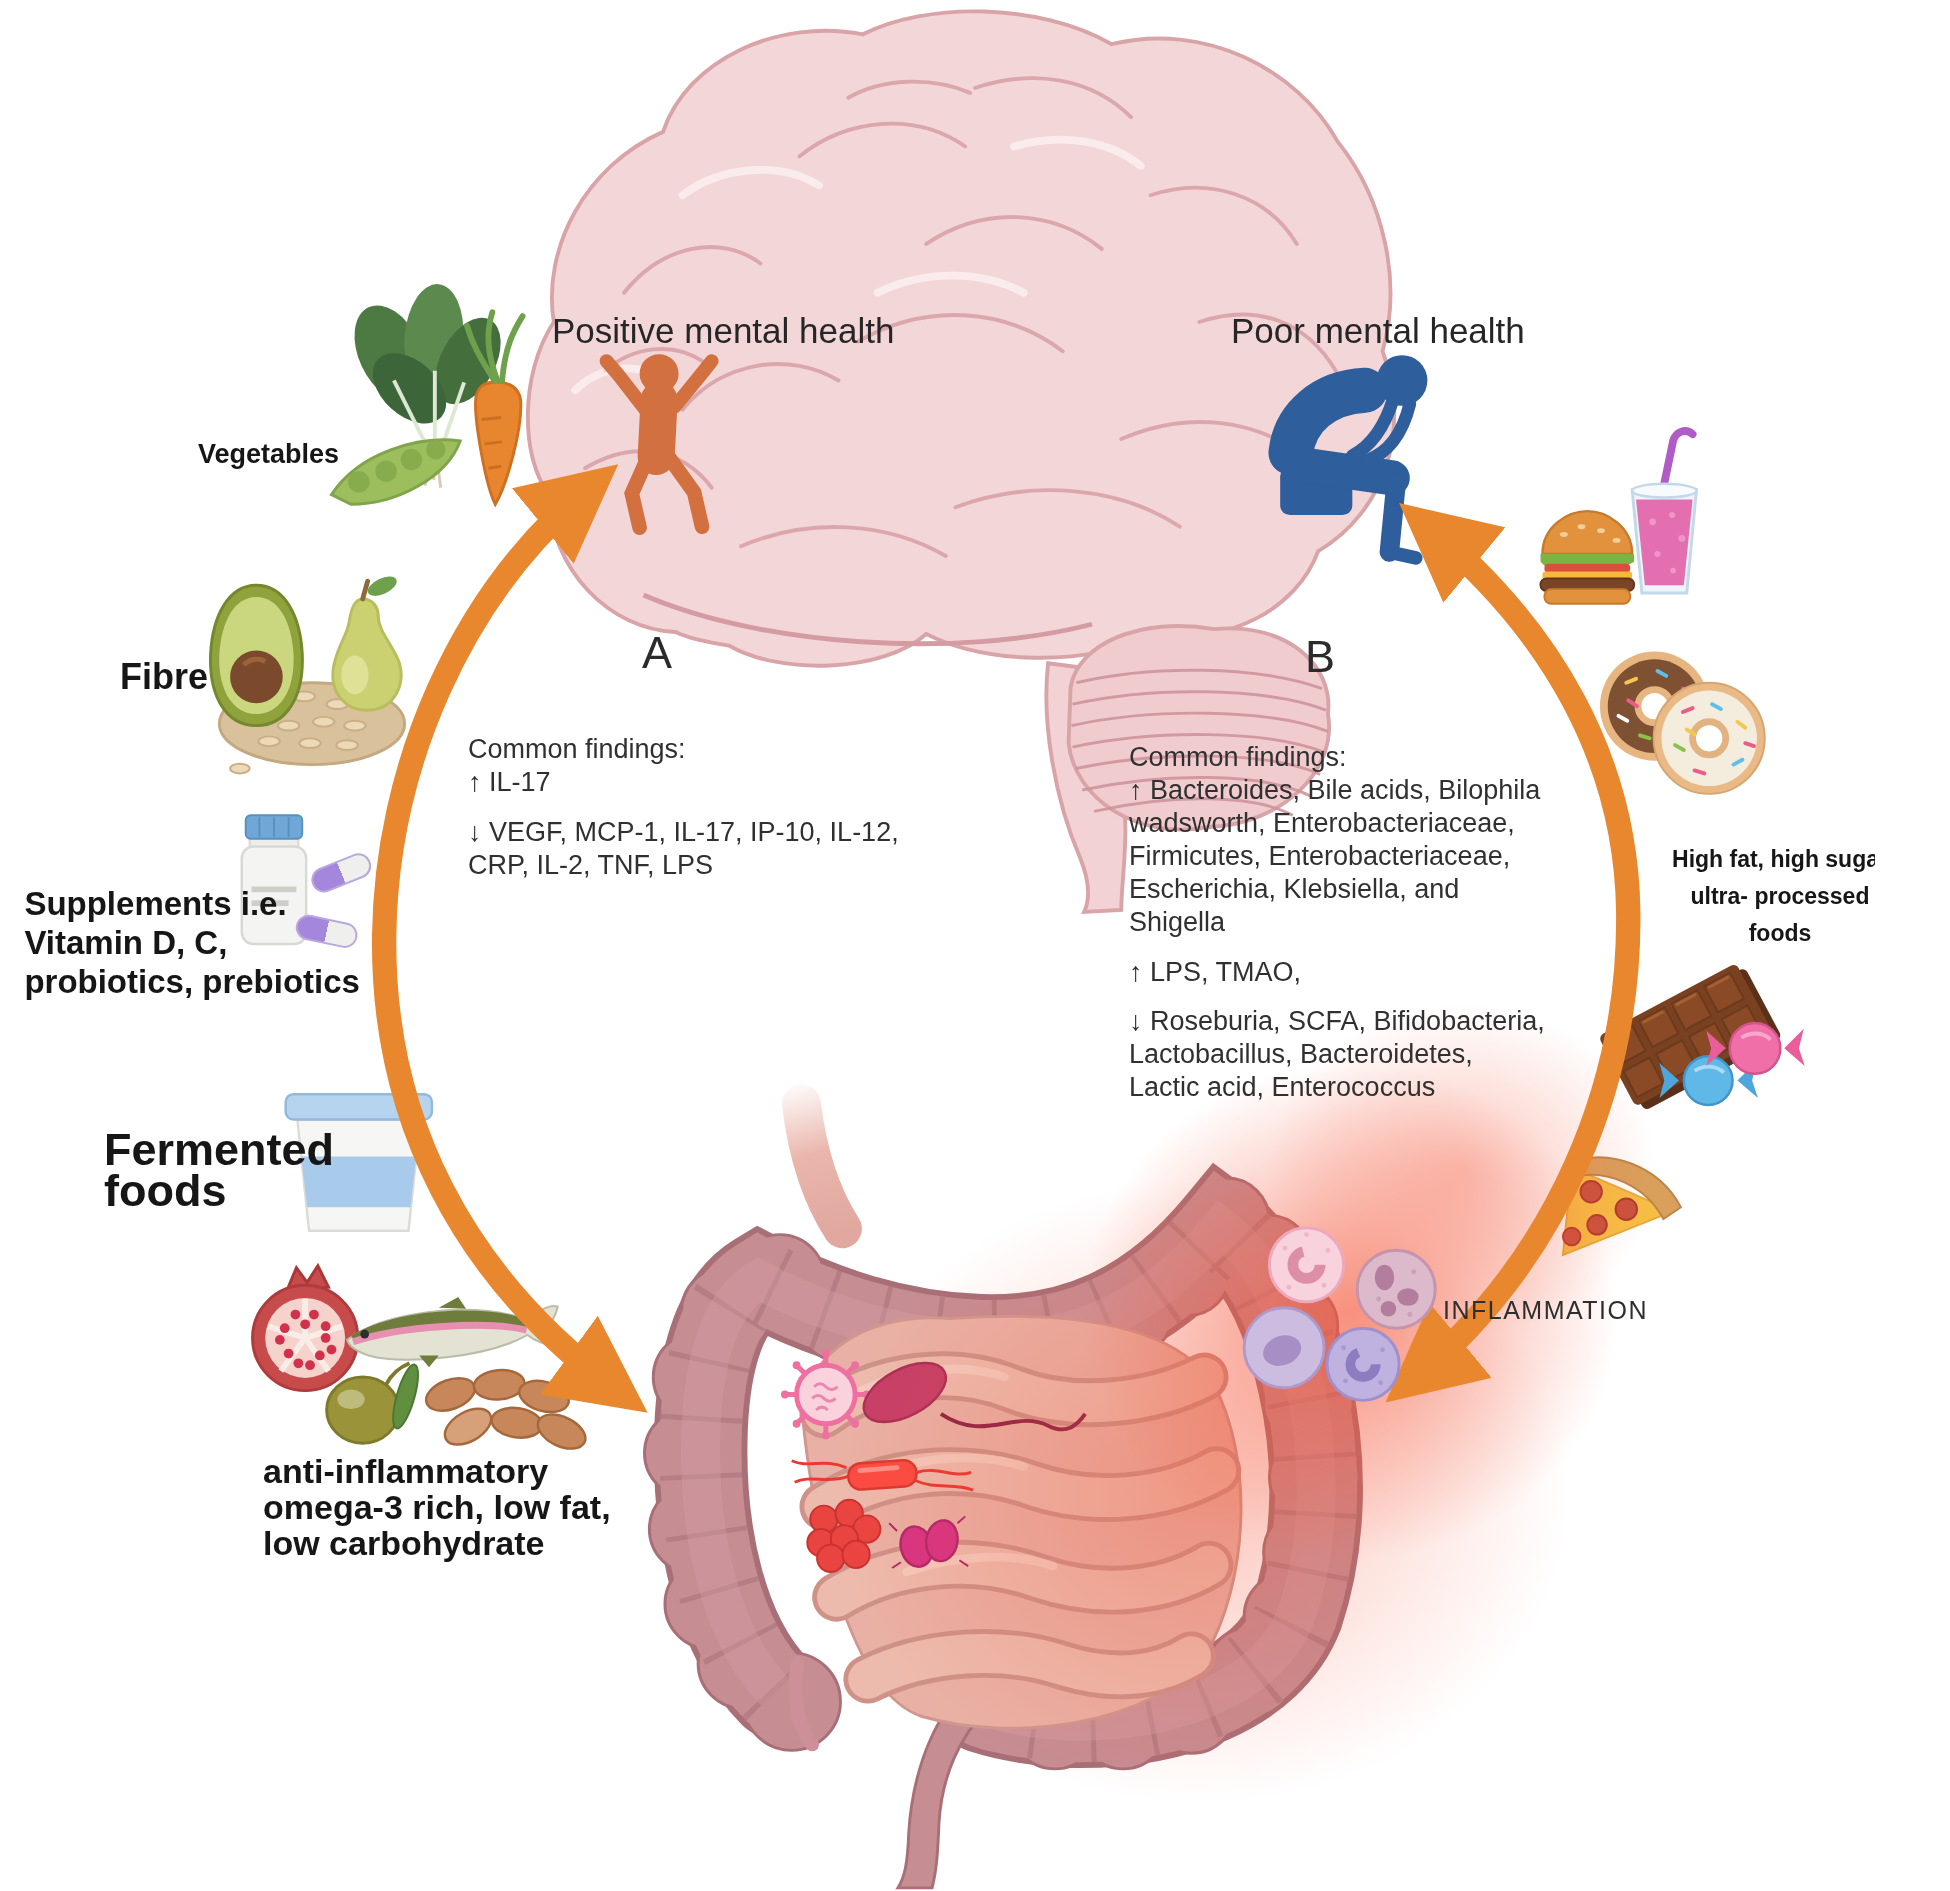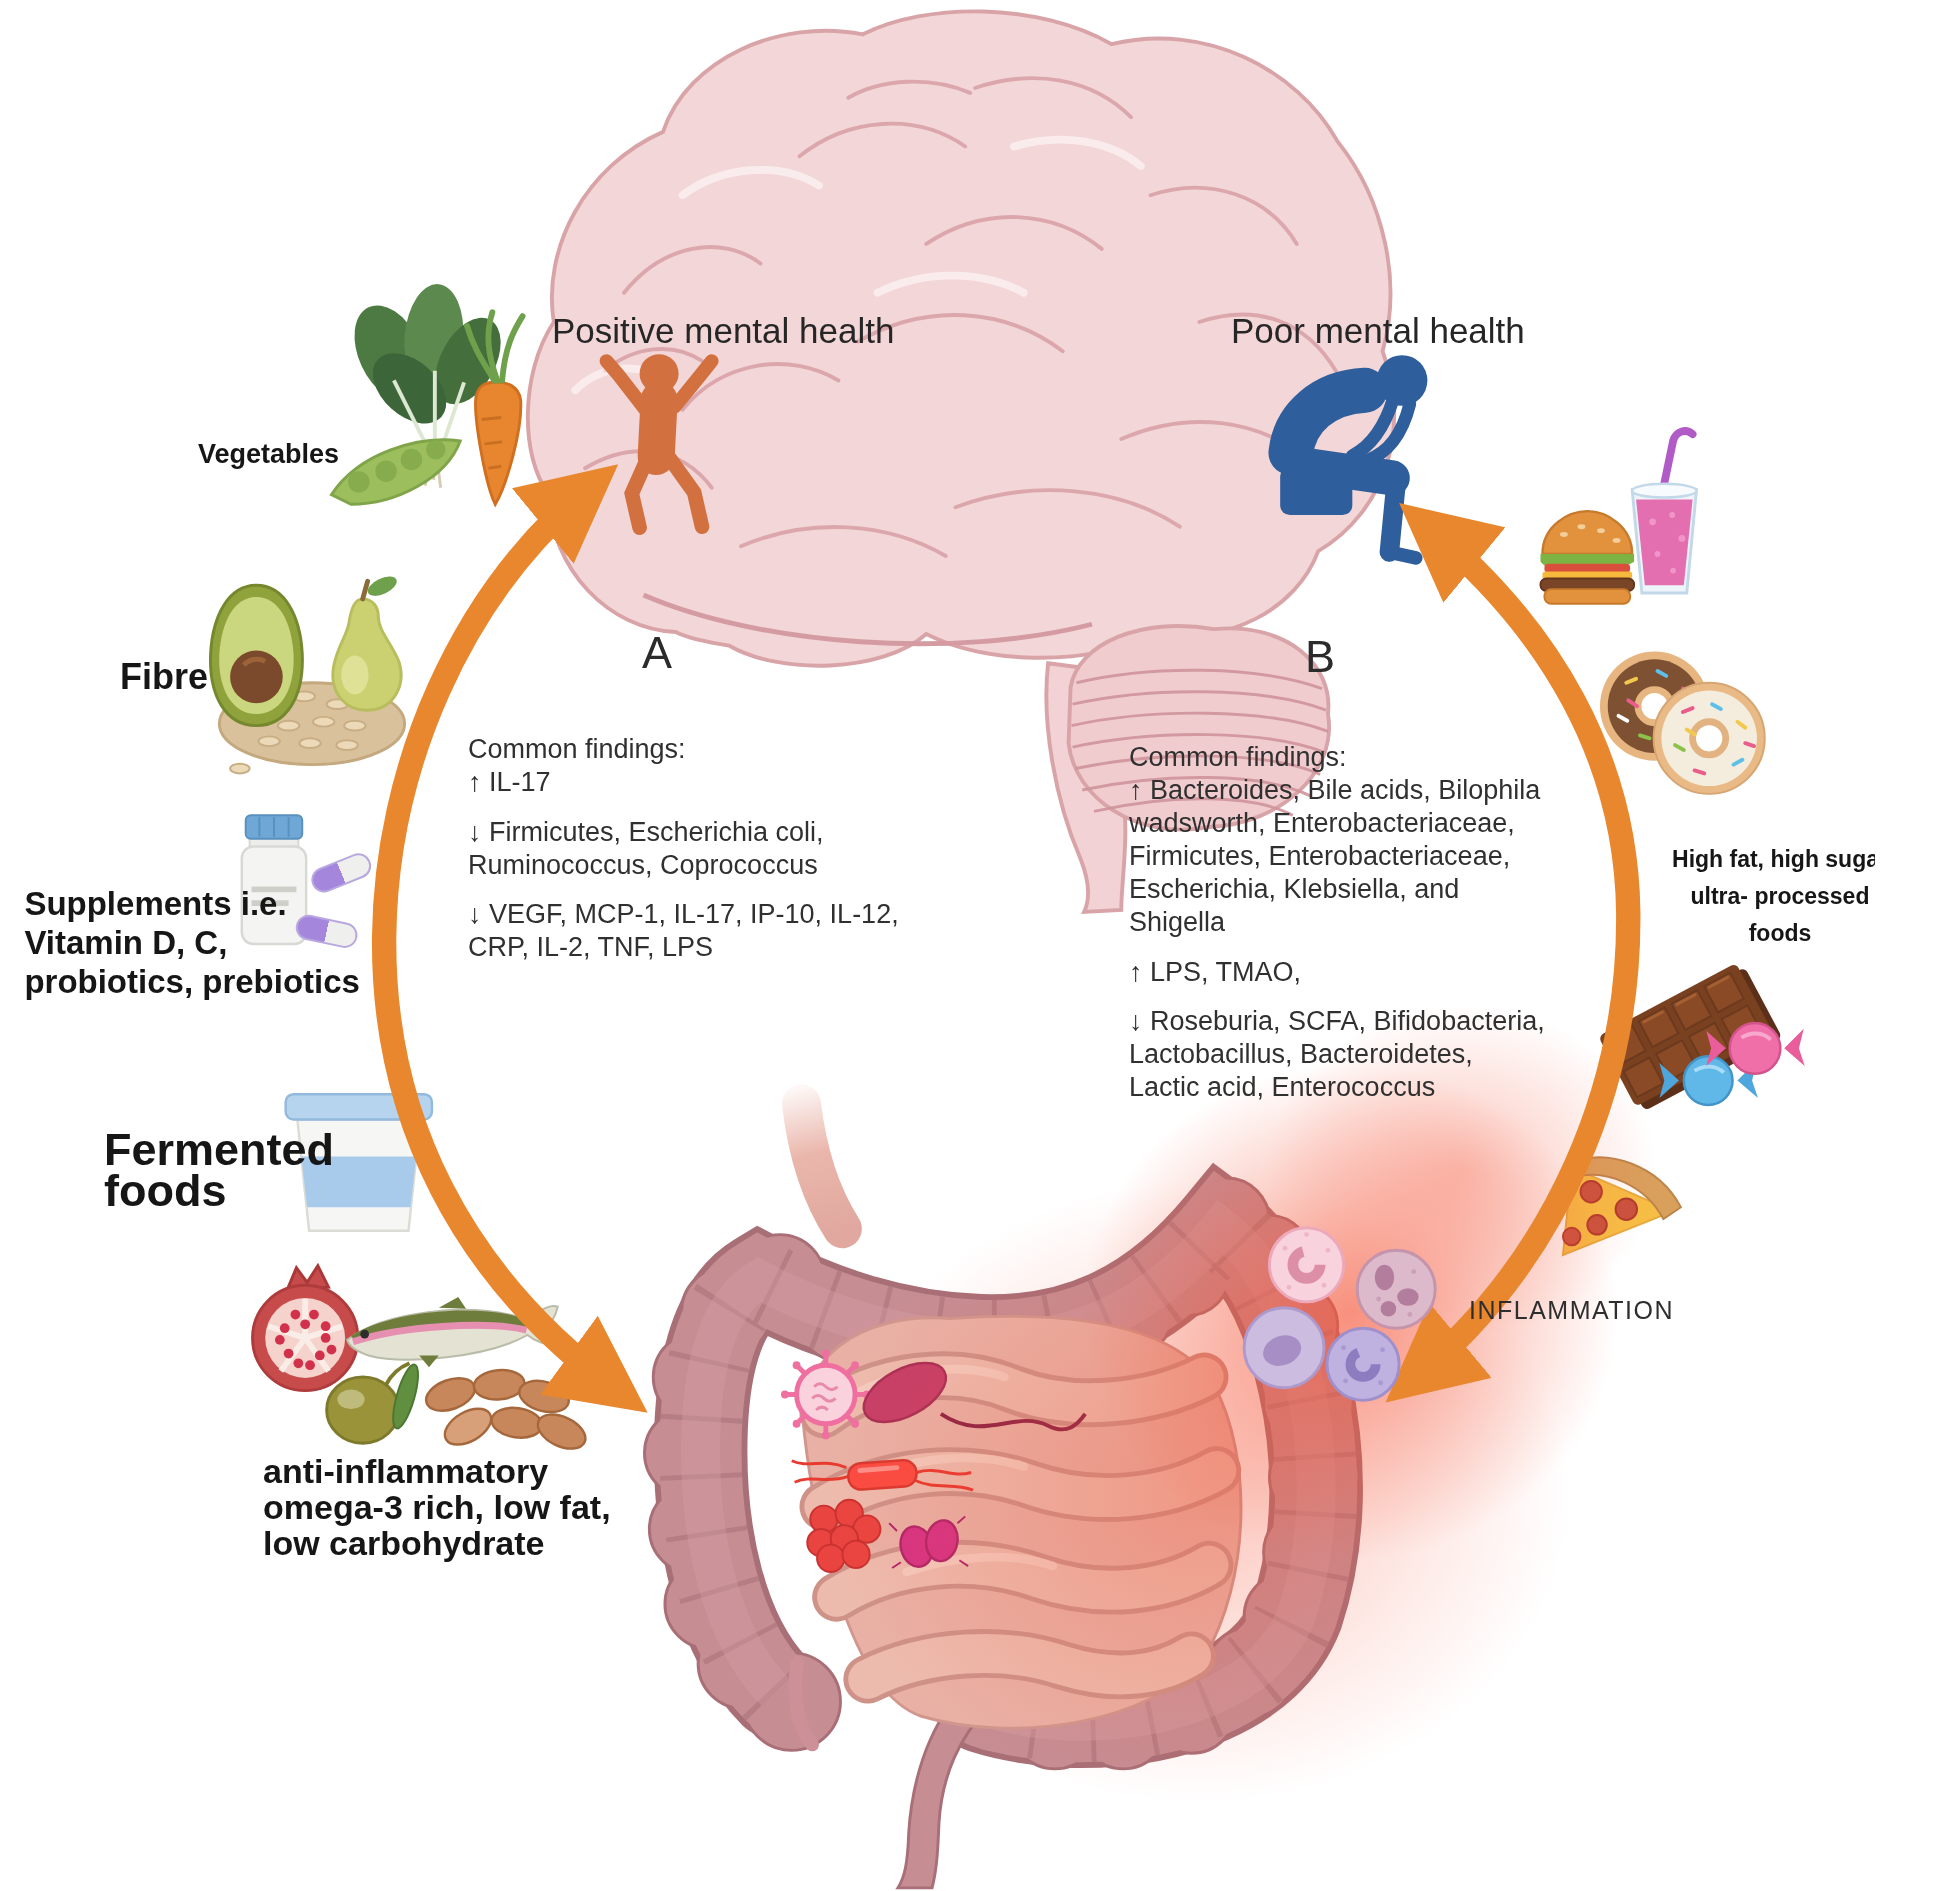--- a/index.html
+++ b/index.html
@@ -7,21 +7,21 @@
           font-family:"Liberation Sans", sans-serif;}
   .canvas svg.art{position:absolute;left:0;top:0;}
   .t{position:absolute;color:#2d2d2d;line-height:1.2;}
   .bold{font-weight:bold;color:#161616;}
   .preline{white-space:pre-line;}
   .mh{font-size:35px;color:#262626;}
   .letter{font-size:45px;color:#2b2b2b;}
   .findings{font-size:27px;line-height:33px;color:#303030;}
   .findings .fi{margin-bottom:16.6px;white-space:pre-line;}
   .findings .fh{margin-bottom:0px;}
-  .inflam{font-size:25px;letter-spacing:1.5px;color:#2e2e2e;margin-left:26px;}
+  .inflam{font-size:25px;letter-spacing:1.5px;color:#2e2e2e;}
 </style>
 </head>
 <body>
 
 <div class="canvas">
 
 <svg class="art" width="1950" height="1891" viewBox="0 0 2000 1939" xmlns="http://www.w3.org/2000/svg">
   <defs>
     <marker id="ah" viewBox="0 0 10 10" refX="6.5" refY="5" markerWidth="4" markerHeight="4" orient="auto-start-reverse">
       <path d="M0,0 L10,5 L0,10 Z" fill="#E8872E"></path>
@@ -557,22 +557,20 @@
 
   <div class="t mh" style="left:552px;top:310px;">Positive mental health</div>
   <div class="t mh" style="left:1231px;top:310px;">Poor mental health</div>
 
   <div class="t letter" style="left:642px;top:626px;">A</div>
   <div class="t letter" style="left:1305px;top:630px;">B</div>
 
   <div class="t findings" style="left:468px;top:733px;width:458px;">
     <div class="fh">Common findings:</div>
     <div class="fi">↑ IL-17</div>
-    <div class="fi">↓ Firmicutes, Escherichia coli,
-Ruminococcus, Coprococcus</div>
     <div class="fi">↓ VEGF, MCP-1, IL-17, IP-10, IL-12,
 CRP, IL-2, TNF, LPS</div>
   </div>
 
   <div class="t findings" style="left:1129px;top:741px;width:468px;">
     <div class="fh">Common findings:</div>
     <div class="fi">↑ Bacteroides, Bile acids, Bilophila
 wadsworth, Enterobacteriaceae,
 Firmicutes, Enterobacteriaceae,
 Escherichia, Klebsiella, and

